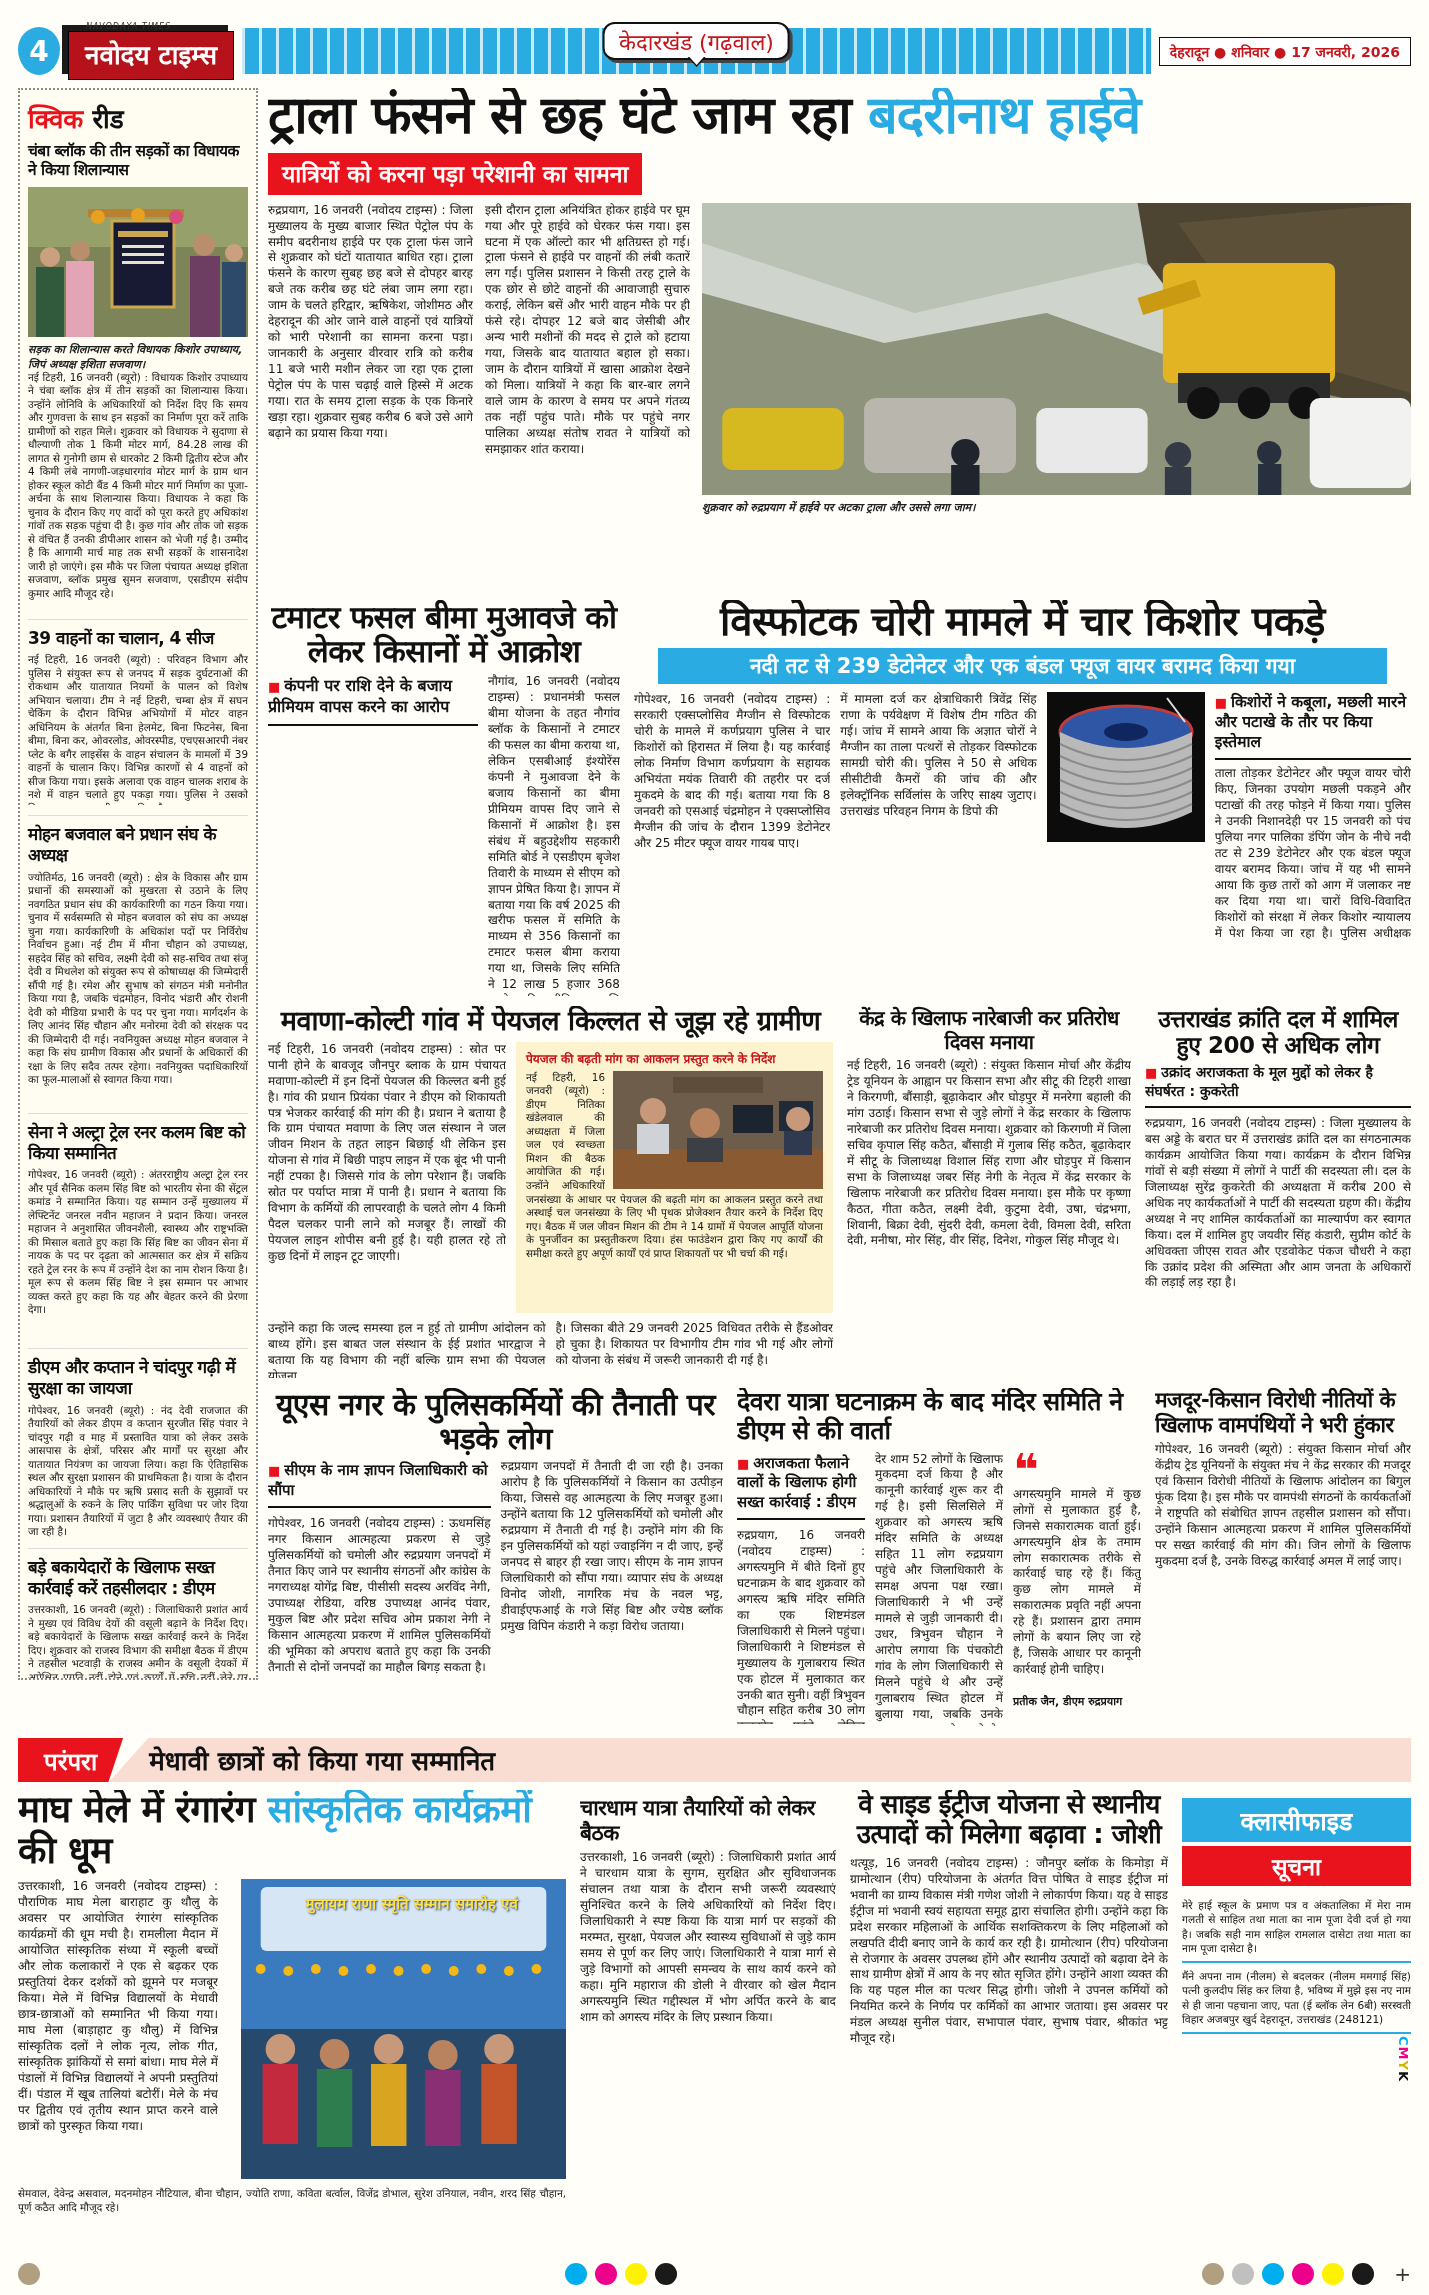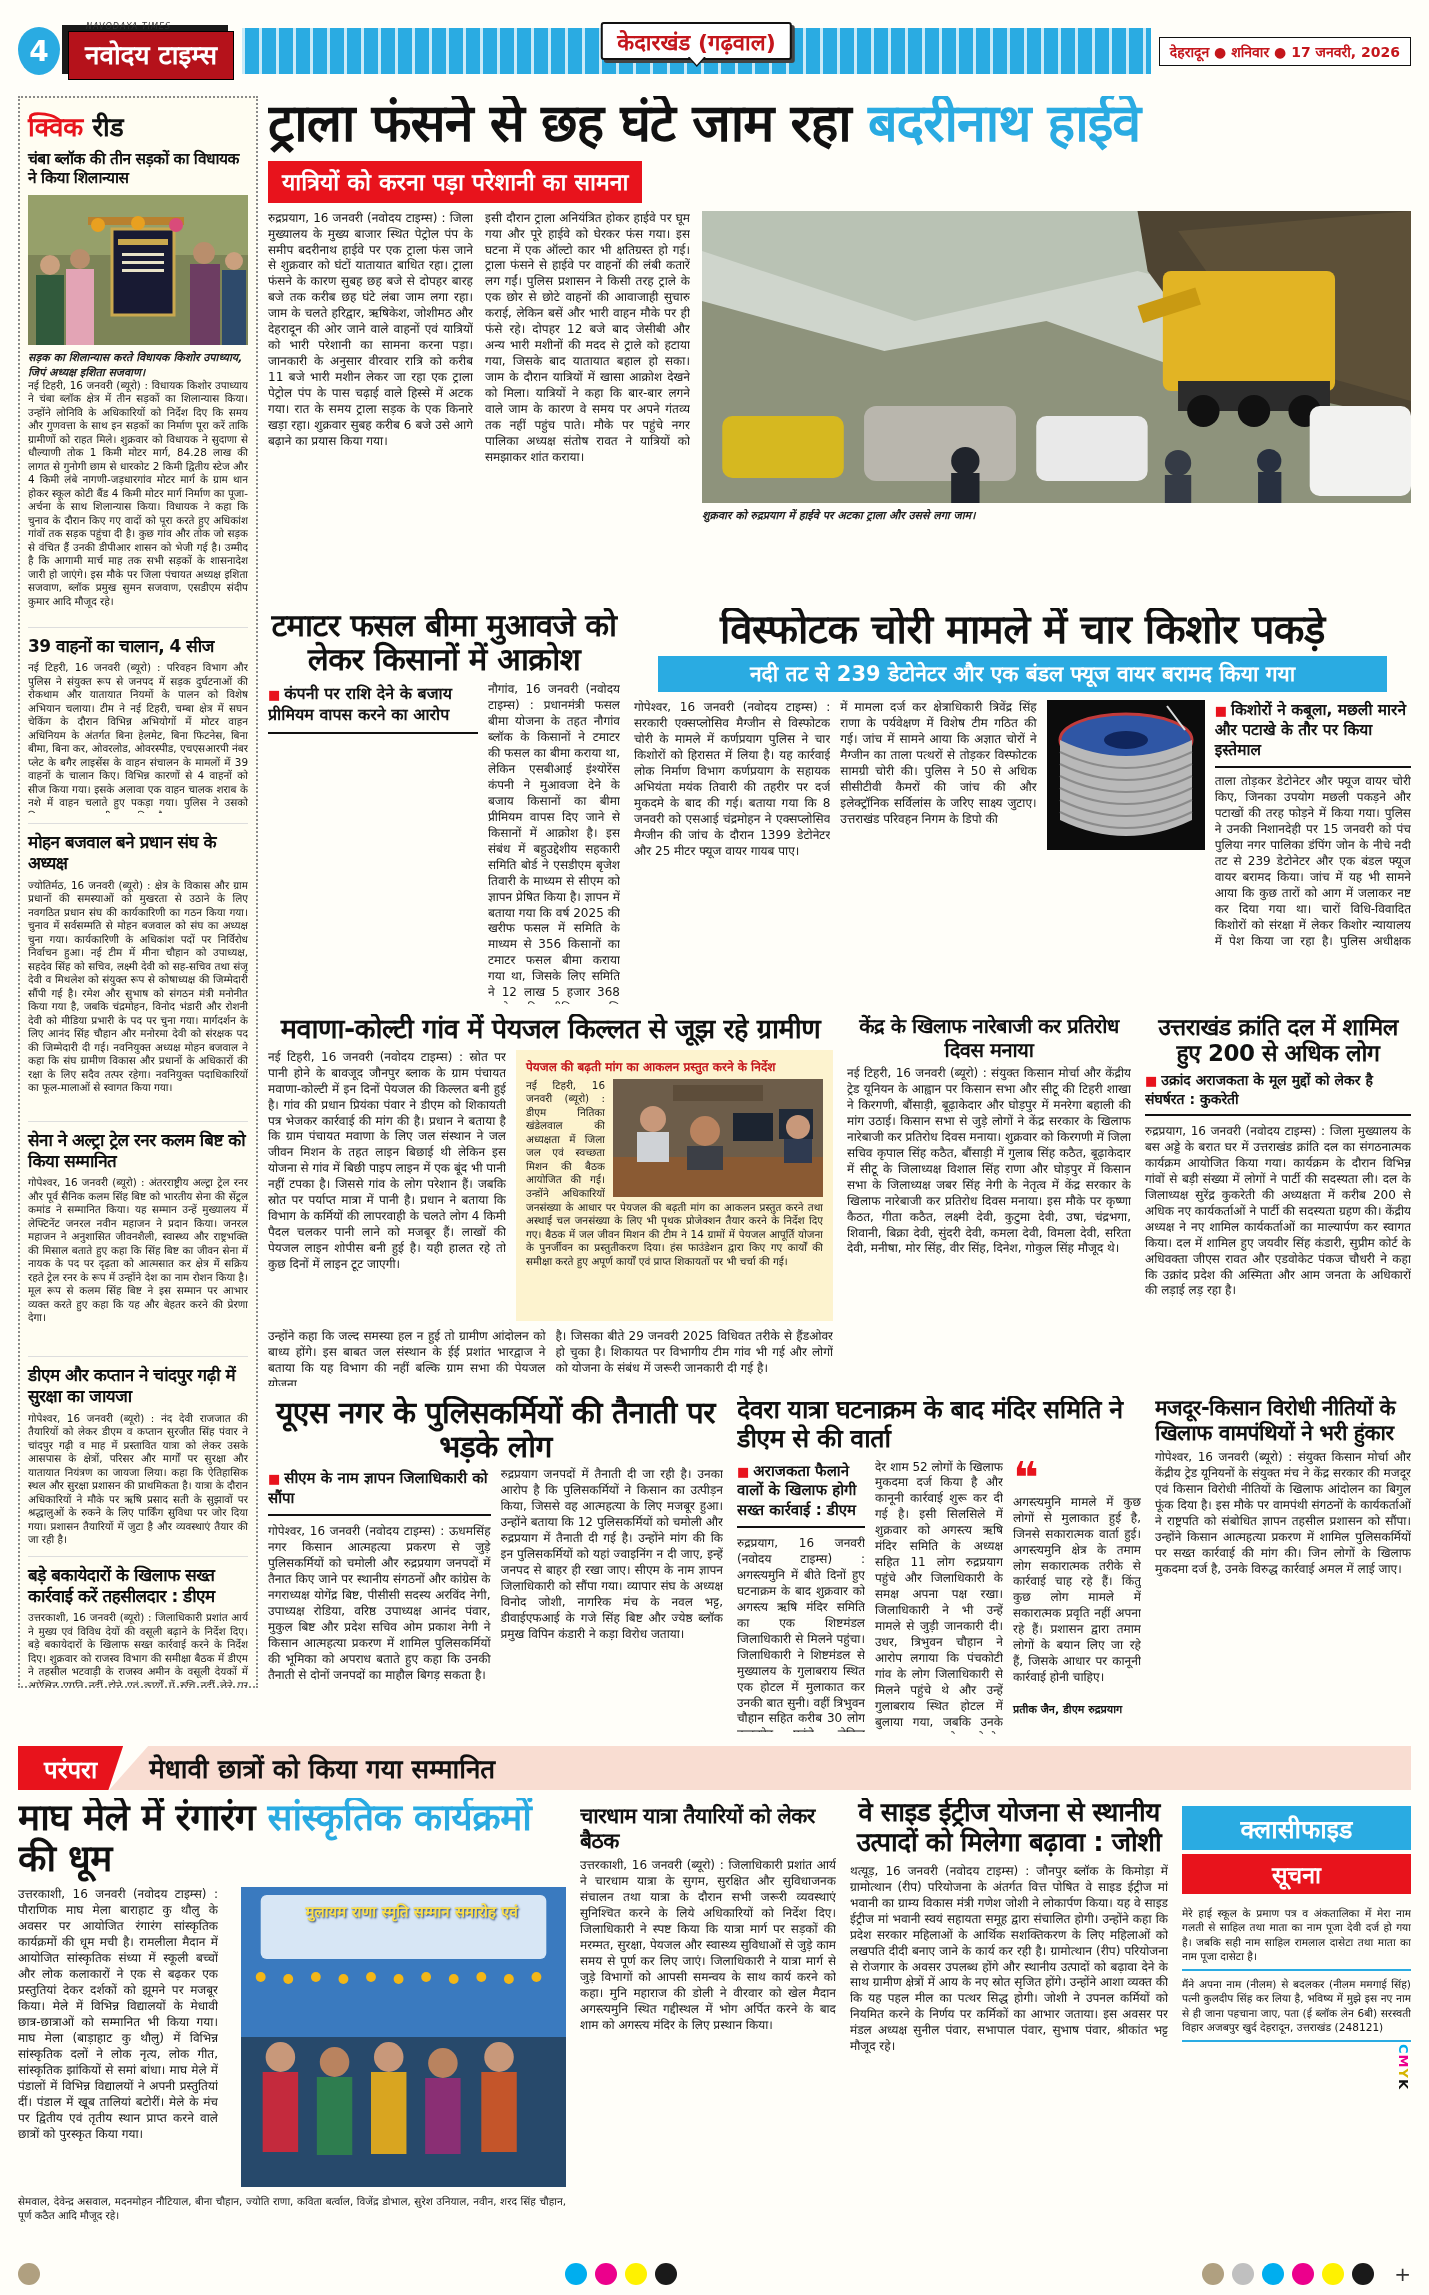--- a/index.html
+++ b/index.html
@@ -12,29 +12,29 @@
   .pg-circle { width:42px; height:48px; border-radius:50% 50% 50% 50%/46% 46% 54% 54%;
                background:#2aabe2; color:#fff; font-size:28px; font-weight:bold;
                display:flex; align-items:center; justify-content:center; flex:0 0 auto; }
   .mast-wrap { position:relative; flex:0 0 auto; }
   .mast-small { font-size:8px; letter-spacing:1px; color:#333; font-style:italic; margin-left:18px; }
   .mast-box { background:#b5121b; color:#fff; font-weight:bold; font-size:26px; padding:4px 16px 7px;
               border:1px solid #000; box-shadow:-6px -6px 0 #1a1a1a; }
   .blue-bar { flex:1 1 auto; height:46px; background:#2aabe2; position:relative;
               background-image:repeating-linear-gradient(90deg, rgba(255,255,255,.75) 0 3px, transparent 3px 17px); }
   .edition-badge { position:absolute; left:50%; top:-6px; transform:translateX(-50%);
-                   background:#fff; border:2px solid #111; border-radius:3px; padding:2px 14px;
-                   color:#c4161c; font-weight:bold; font-size:22px; white-space:nowrap; box-shadow:3px 3px 0 #444; }
+                   background:#fff; border:2px solid #111; border-radius:12px; padding:2px 14px;
+                   color:#c4161c; font-weight:normal; font-size:22px; white-space:nowrap; box-shadow:3px 3px 0 #444; }
   .edition-badge:after { content:""; position:absolute; left:50%; bottom:-16px; transform:translateX(-50%);
                    border:9px solid transparent; border-top:10px solid #fff; filter:drop-shadow(0 2px 0 #111); }
   .dateline-box { flex:0 0 auto; background:#fff; border:1.5px solid #111; padding:4px 10px;
                   color:#c4161c; font-weight:bold; font-size:14px; white-space:nowrap; }
 
   
-  .grid-main { display:grid; grid-template-columns:240px 1fr; gap:10px; margin-top:8px; }
+  .grid-main { display:grid; grid-template-columns:240px 1fr; gap:10px; }
   .body-txt { font-size:12px; line-height:1.33; text-align:justify; overflow:hidden; color:#181818; }
   .body-sm  { font-size:10.4px; line-height:1.3; text-align:justify; overflow:hidden; color:#181818; }
   .cap { font-size:11px; font-weight:bold; font-style:italic; color:#222; }
   .pullq { font-weight:800; font-size:16px; line-height:1.3; border-bottom:2.5px solid #111;
            padding-bottom:6px; margin:2px 0 8px; }
   .redsq { color:#e8131c; font-size:13px; margin-right:4px; }
   h1,h2,h3 { font-weight:800; color:#111; letter-spacing:-.5px; }
   .blue-t { color:#2aabe2; }
   section { overflow:hidden; }
   .photo { position:relative; overflow:hidden; background:#777; }

